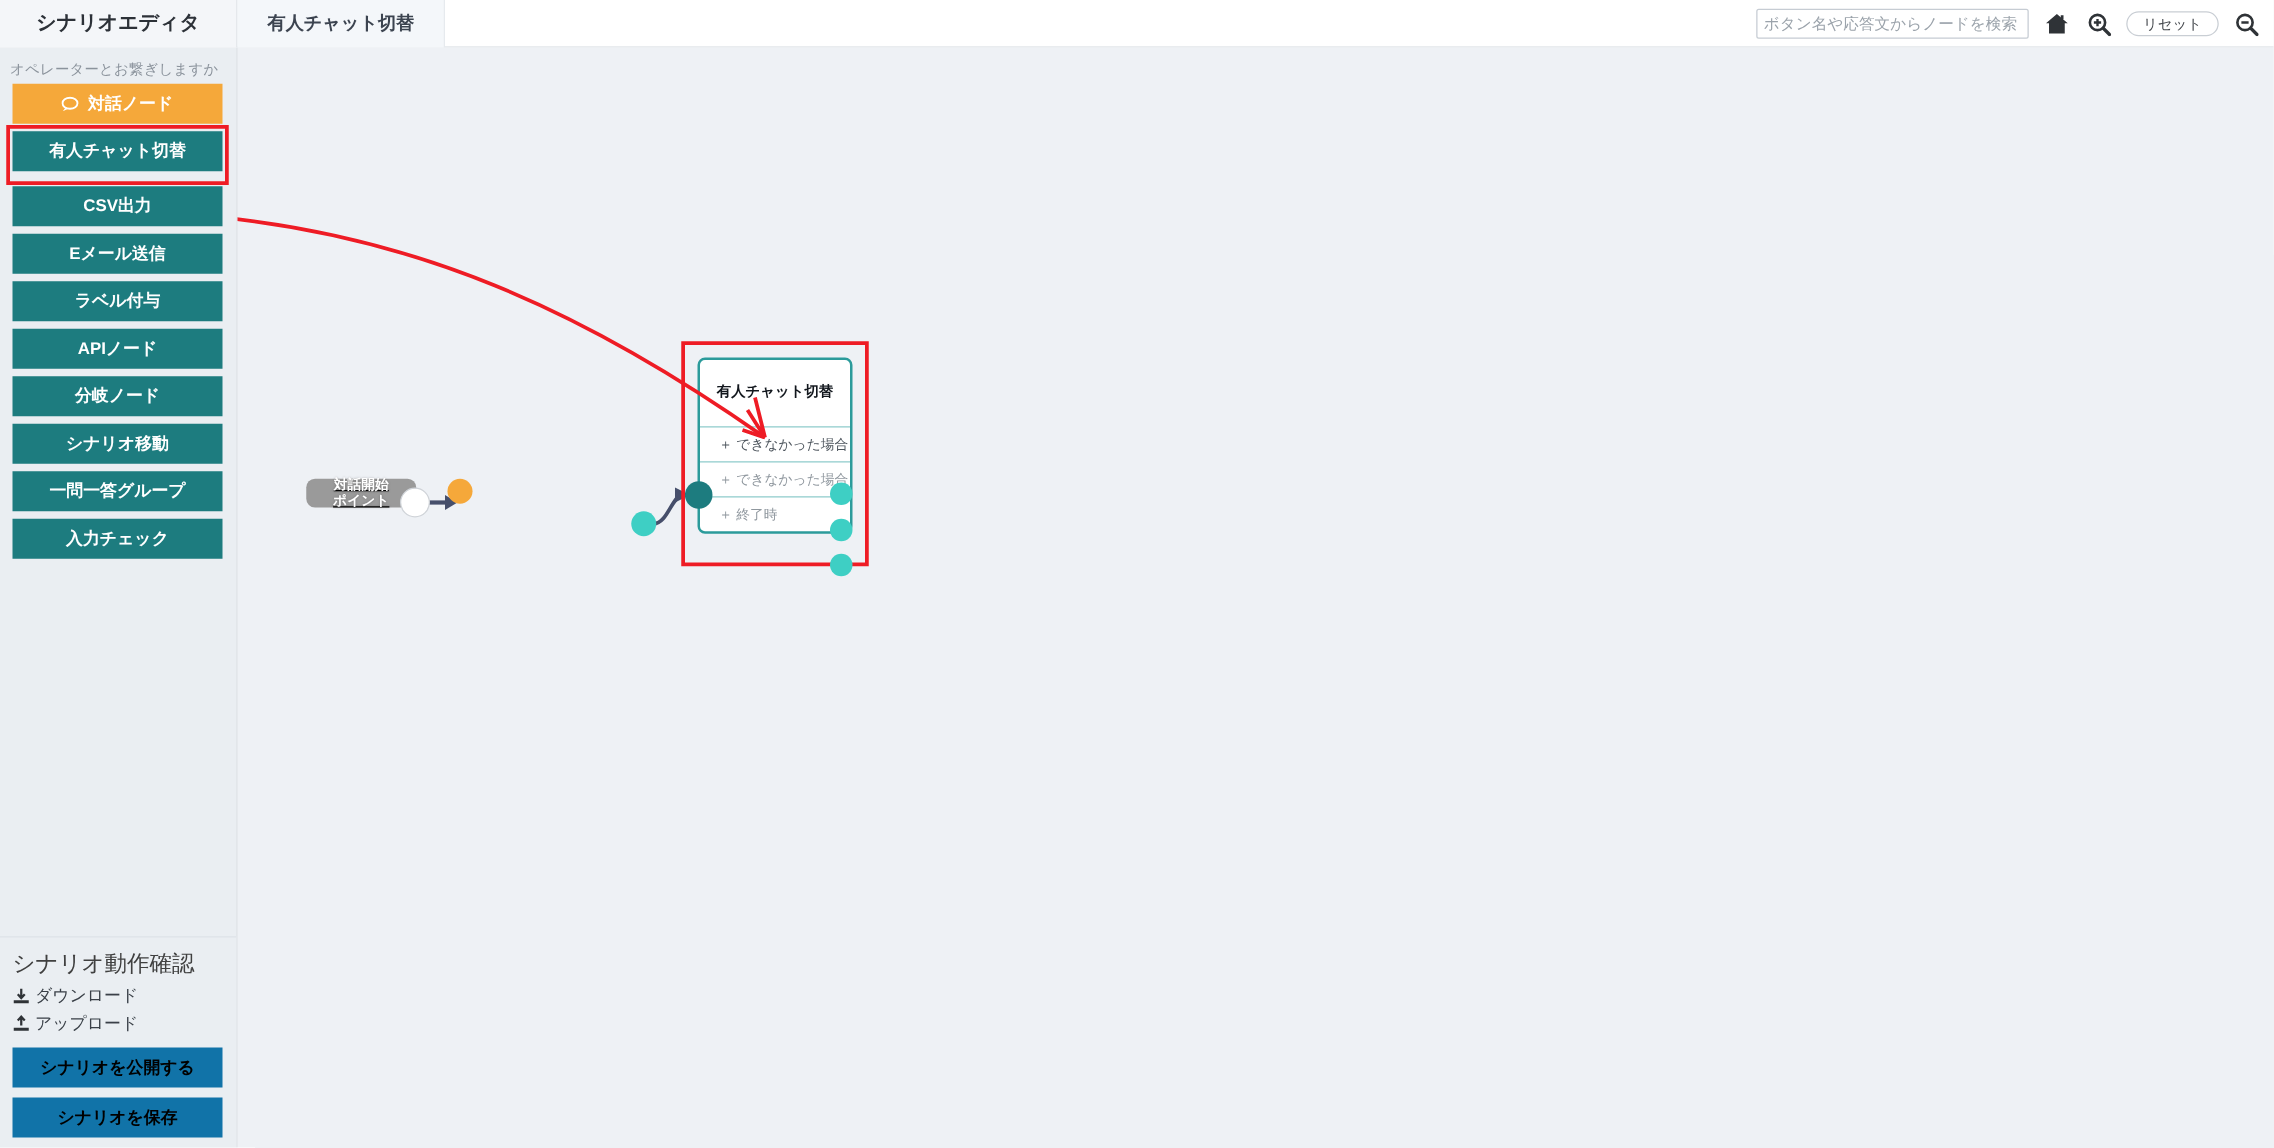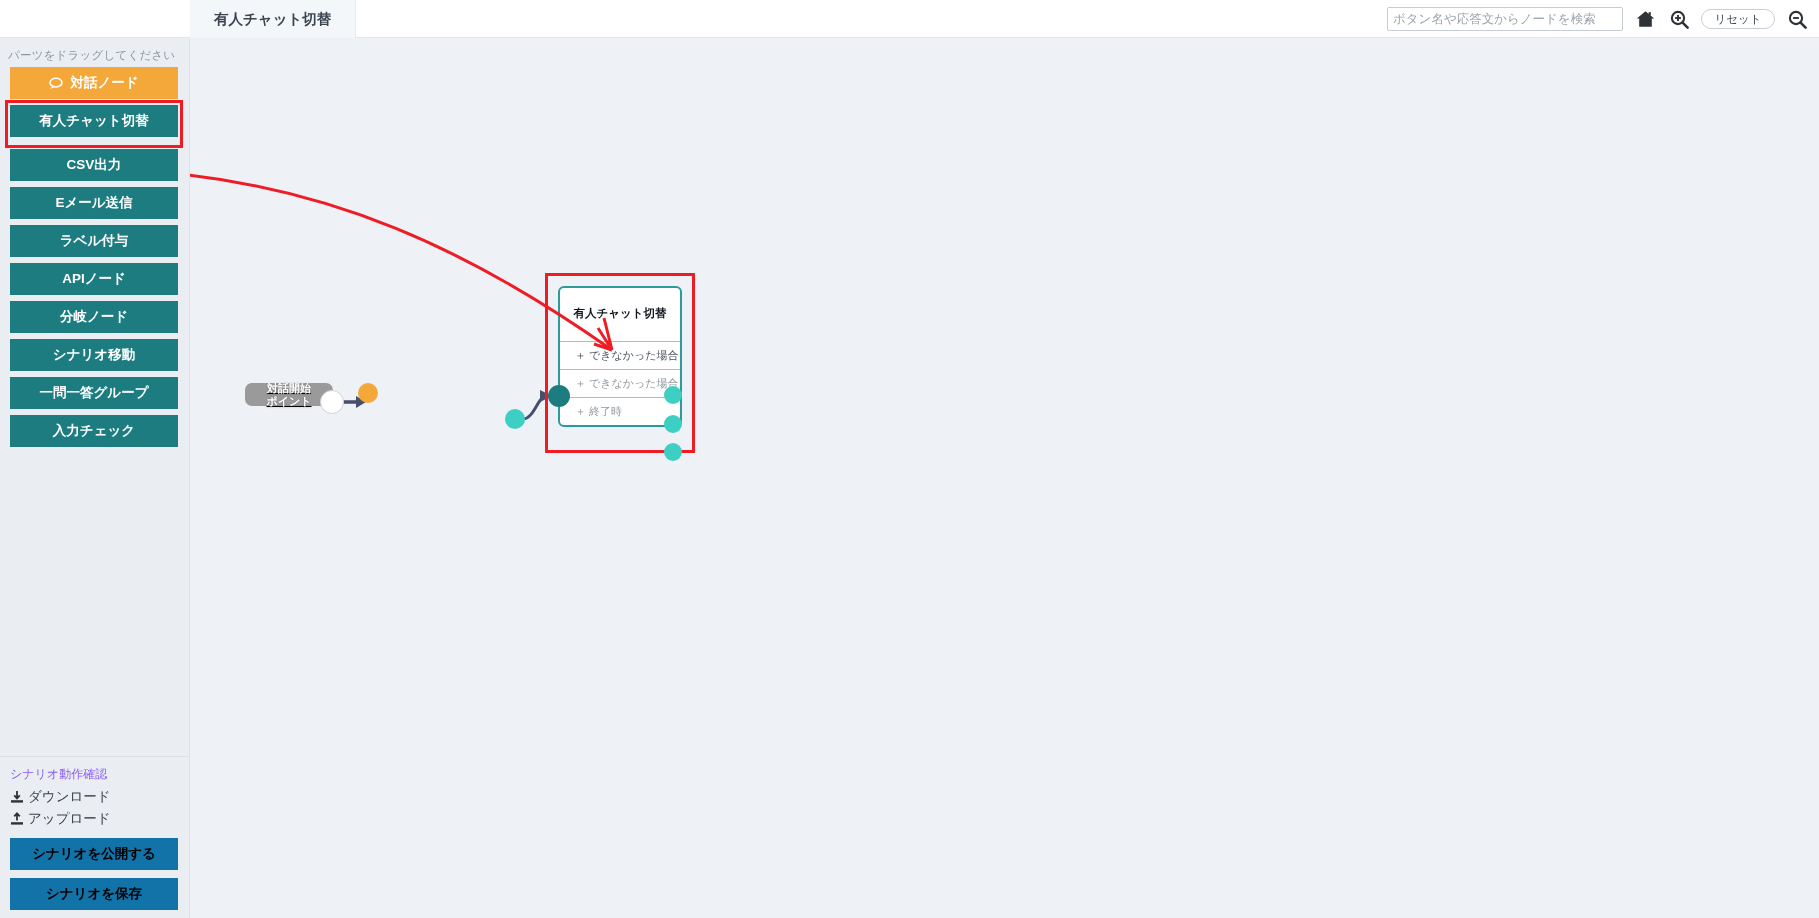--- a/index.html
+++ b/index.html
@@ -63,21 +63,21 @@
 
   .topbar-right {
     position: absolute;
     right: 10px; top: 0;
     height: 38px;
     display: flex;
     align-items: center;
     gap: 10px;
   }
   .node-search {
-    width: 236px;
+    width: 218px;
     height: 24px;
     border: 1px solid #c6ccd3;
     border-radius: 2px;
     background: #fff;
     padding: 0 5px;
     font-size: 12.5px;
     color: #333;
     font-family: "Liberation Sans", sans-serif;
     outline: none;
   }
@@ -155,22 +155,22 @@
   
   .sidebar-footer {
     position: absolute;
     left: 0; bottom: 0;
     width: 189px;
     padding: 0 10px 8px 10px;
     border-top: 1px solid #dde2e7;
     background: #eaeef2;
   }
   .footer-label {
-    font-size: 12px;
-    color: #8b5cf6;
+    font-size: 18px;
+    color: #404040;
     padding: 9px 0 3px 0;
     font-family: Liberation Serif, serif;
   }
   .footer-link {
     display: flex;
     align-items: center;
     gap: 4px;
     font-size: 13.5px;
     color: #3a4048;
     padding: 2px 0;
@@ -316,20 +316,21 @@
   .port-r1 { left: 474px; top: 348px; }
   .port-r2 { left: 474px; top: 377px; }
   .port-r3 { left: 474px; top: 405px; }
 </style>
 </head>
 <body>
 
 <div id="app">
 
   <div class="topbar">
+    <div class="app-title">シナリオエディタ</div>
 
     <div class="tabstrip">
       <div class="tab">有人チャット切替</div>
     </div>
 
     <div class="topbar-right">
       <input class="node-search" type="text" placeholder="ボタン名や応答文からノードを検索" style="">
 
       <div class="icon-btn">
         <svg width="19" height="18" viewBox="0 0 19 18">
@@ -353,21 +354,21 @@
         <svg width="19" height="19" viewBox="0 0 19 19">
           <circle cx="8" cy="8" r="6.1" fill="none" stroke="#2f3337" stroke-width="2.1"></circle>
           <line x1="12.6" y1="12.6" x2="17.6" y2="17.6" stroke="#2f3337" stroke-width="2.6" stroke-linecap="round"></line>
           <line x1="5.1" y1="8" x2="10.9" y2="8" stroke="#2f3337" stroke-width="1.9"></line>
         </svg>
       </div>
     </div>
   </div>
 
   <div class="sidebar">
-    <div class="sidebar-hint">パーツをドラッグしてください</div>
+    <div class="sidebar-hint">オペレーターとお繋ぎしますか</div>
 
     <div class="parts-list">
 
       <div class="part-wrap">
         <div class="part-btn dialog">
           <span class="chat-icon">
             <svg width="15" height="13" viewBox="0 0 15 13">
               <ellipse cx="7" cy="5.6" rx="6" ry="4.4" fill="none" stroke="#fff" stroke-width="1.5"></ellipse>
               <path d="M3.4 9.2 L1.2 12 L5.2 10.2 Z" fill="#fff"></path>
             </svg>

